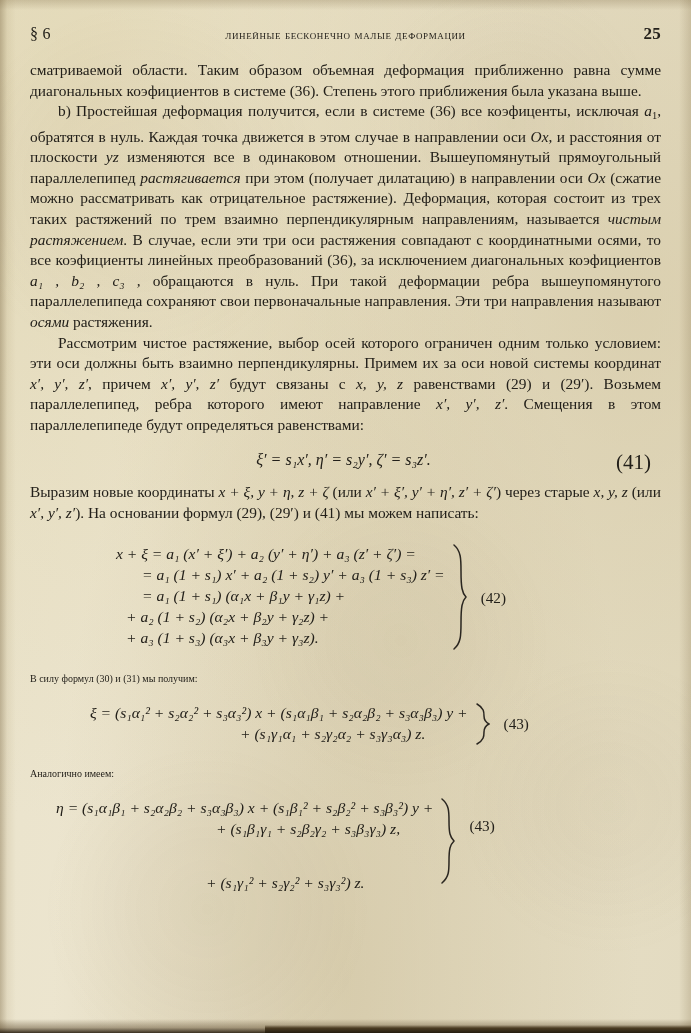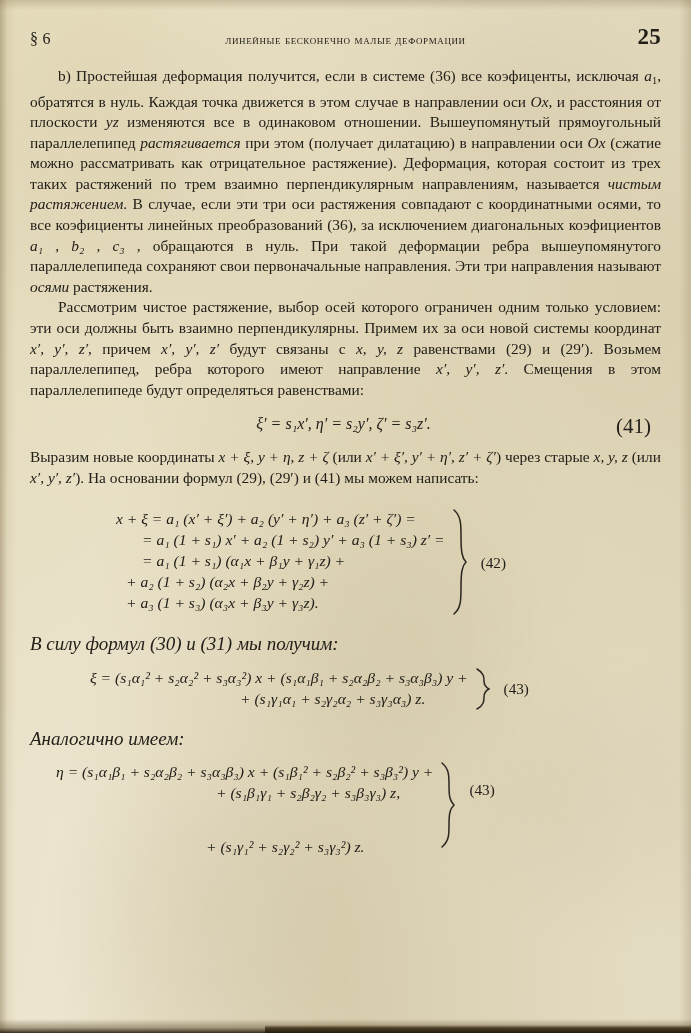--- a/index.html
+++ b/index.html
@@ -92,21 +92,21 @@
     font-variant: small-caps;
     text-transform: lowercase;
     font-size: 13px;
     letter-spacing: 0.6px;
     white-space: nowrap;
   }
   .runhead .folio {
     width: 70px;
     flex: 0 0 70px;
     text-align: right;
-    font-size: 23px;
+    font-size: 17px;
     font-weight: 700;
   }
 
   
   .body {
     margin-top: 16px;
     font-size: 15.4px;
     line-height: 20.6px;
     text-align: justify;
     text-justify: inter-word;
@@ -168,24 +168,23 @@
   .brace svg { display: block; }
   .eq-num-inline {
     flex: 0 0 auto;
     display: flex;
     align-items: center;
     padding-left: 14px;
     font-style: normal;
     font-size: 15.2px;
   }
   .lead {
-    font-size: 19px;
+    font-size: 10px;
     line-height: 20.6px;
     margin: 0;
-    font-style: italic;
   }
   .spacer-sm { height: 8px; }
   .nowrap { white-space: nowrap; }
 </style>
 </head>
 <body>
 
 <div class="page">
 
   <div class="edge-top"></div>
@@ -196,20 +195,21 @@
   <div class="content">
 
     <div class="runhead">
       <div class="sect">§ 6</div>
       <div class="title">Линейные бесконечно малые деформации</div>
       <div class="folio">25</div>
     </div>
 
     <div class="body">
 
+      <p class="para"><span>сматриваемой области. Таким образом объемная деформация приближенно равна сумме диагональных коэфициентов в системе (36). Степень этого приближения была указана выше.</span></p>
 
       <p class="para indent"><span>b) Простейшая деформация получится, если в системе (36) все коэфиценты, исключая </span><span class="mi"><span>a</span><sub>1</sub></span><span>, обратятся в нуль. Каждая точка движется в этом случае в направлении оси </span><span class="mi">Ox</span><span>, и расстояния от плоскости </span><span class="mi">yz</span><span> изменяются все в одинаковом отношении. Вышеупомянутый прямоугольный параллелепипед </span><span class="it">растягивается</span><span> при этом (получает дилатацию) в направлении оси </span><span class="mi">Ox</span><span> (сжатие можно рассматривать как отрицательное растяжение). Деформация, которая состоит из трех таких растяжений по трем взаимно перпендикулярным направлениям, называется </span><span class="it">чистым растяжением</span><span>. В случае, если эти три оси растяжения совпадают с координатными осями, то все коэфициенты линейных преобразований (36), за исключением диагональных коэфициентов </span><span class="mi nowrap">a₁ , b₂ , c₃ ,</span><span> обращаются в нуль. При такой деформации ребра вышеупомянутого параллелепипеда сохраняют свои первоначальные направления. Эти три направления называют </span><span class="it">осями</span><span> растяжения.</span></p>
 
       <p class="para indent"><span>Рассмотрим чистое растяжение, выбор осей которого ограничен одним только условием: эти оси должны быть взаимно перпендикулярны. Примем их за оси новой системы координат </span><span class="mi">x′, y′, z′</span><span>, причем </span><span class="mi">x′, y′, z′</span><span> будут связаны с </span><span class="mi">x, y, z</span><span> равенствами (29) и (29′). Возьмем параллелепипед, ребра которого имеют направление </span><span class="mi">x′, y′, z′</span><span>. Смещения в этом параллелепипеде будут определяться равенствами:</span></p>
 
       <div class="eq-single">
         <span class="eq-line">ξ′ = s₁x′,   η′ = s₂y′,   ζ′ = s₃z′.</span>
         <span class="eq-num">(41)</span>
       </div>
 

